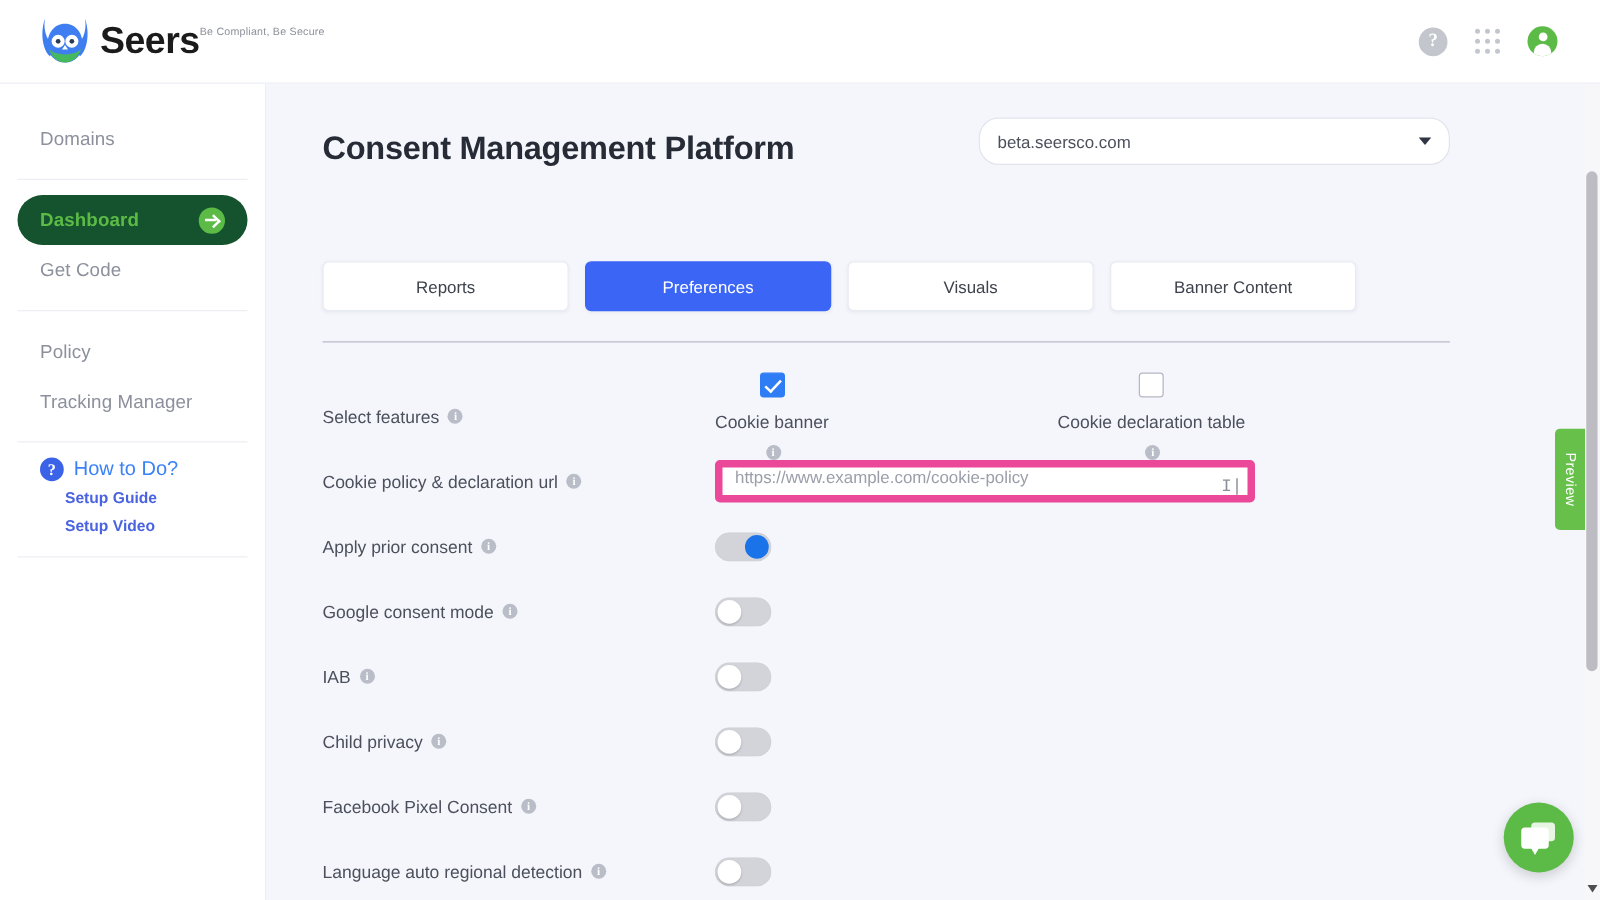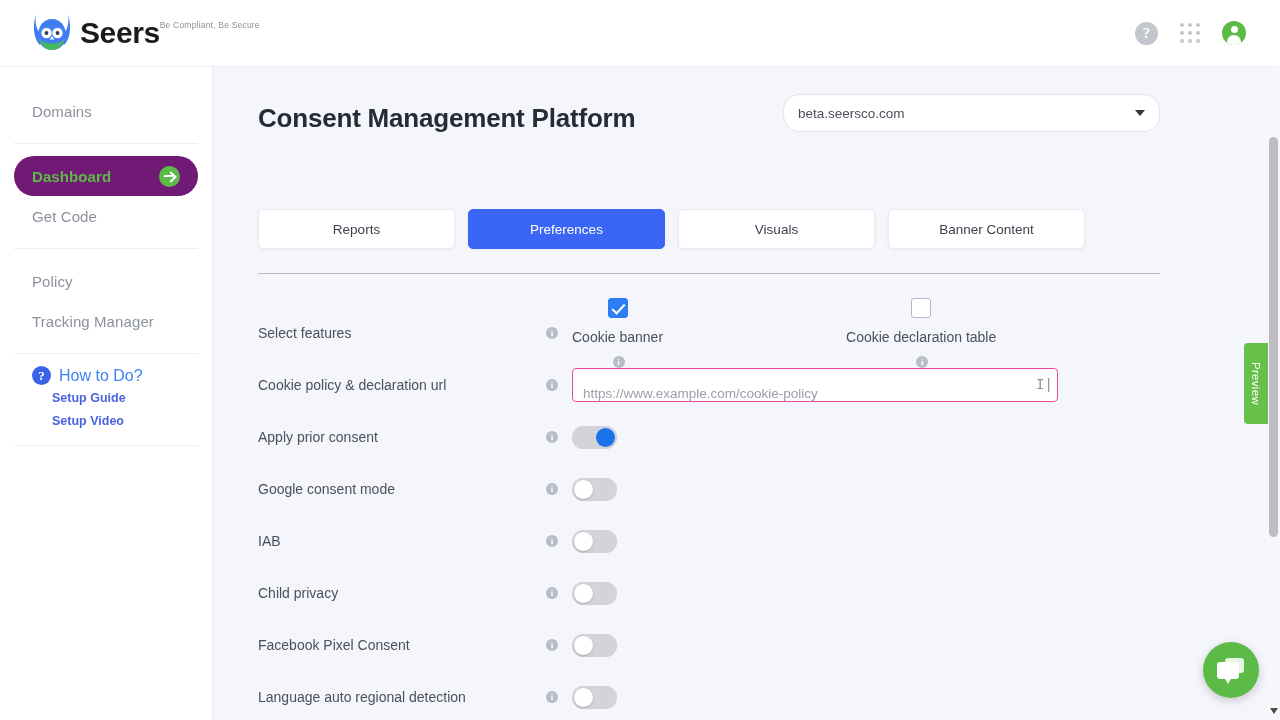--- a/index.html
+++ b/index.html
@@ -55,21 +55,21 @@
   
   .sidebar {
     position: absolute; top: 67px; left: 0; width: 213px; height: 653px;
     background: #ffffff; border-right: 1px solid #edeef4; padding-top: 24px;
   }
   .nav-item {
     height: 40px; display: flex; align-items: center; justify-content: space-between;
     margin: 0 14px; padding: 0 18px; font-size: 15px; color: #8b909c;
     border-radius: 20px; letter-spacing: 0.1px;
   }
-  .nav-item.active { background: #701a75; color: #5cbb46; font-weight: 600; }
+  .nav-item.active { background: #14532d; color: #5cbb46; font-weight: 600; }
   .nav-arrow {
     width: 21px; height: 21px; border-radius: 50%; background: #5cbb46;
     position: relative; flex: none;
   }
   .nav-arrow::before {
     content: ""; position: absolute; left: 5px; top: 9.5px;
     width: 9px; height: 2px; background: #ffffff;
   }
   .nav-arrow::after {
     content: ""; position: absolute; left: 8px; top: 7px;
@@ -116,21 +116,21 @@
     font-size: 13.5px; color: #3d424d; box-shadow: 0 1px 3px rgba(40,50,90,0.06);
   }
   .tab.active { background: #3b65f5; color: #ffffff; border-color: #3b65f5; }
   .tabs-rule {
     position: absolute; left: 45px; top: 206px; width: 902px; height: 1px; background: #b9bcc8;
   }
 
   .rows { position: absolute; left: 45px; top: 240px; width: 950px; }
   .row { display: flex; align-items: center; height: 52px; }
   .row-label {
-    width: 300px; font-size: 14px; color: #4b505c; display: flex; align-items: center; gap: 7px; justify-content: space-between;
+    width: 300px; font-size: 14px; color: #4b505c; display: flex; align-items: center; gap: 7px;
   }
   .info-icon {
     width: 12px; height: 12px; border-radius: 50%; background: #b9bdc7; color: #ffffff;
     font-size: 9px; line-height: 12px; text-align: center; font-family: "Liberation Serif", serif;
     flex: none; font-weight: bold;
   }
   .checkbox {
     width: 20px; height: 20px; border-radius: 3px; border: 1.6px solid #b4b8c4;
     background: #ffffff; flex: none; position: relative;
   }
@@ -139,22 +139,22 @@
     content: ""; position: absolute; left: 6px; top: 2px; width: 5px; height: 11px;
     border-right: 2.4px solid #ffffff; border-bottom: 2.4px solid #ffffff;
     transform: rotate(43deg);
   }
   .check-opt { display: flex; align-items: center; gap: 11px; font-size: 14px; color: #4b505c; flex-direction: column; }
   .check-opt .info-icon { margin-left: 2px; }
   .opt-a { margin-left: 14px; }
   .opt-b { margin-left: 183px; }
 
   .url-input {
-    width: 486px; height: 34px; background: #ffffff; border: 1px solid #ec4899;
-    border-radius: 4px; display: flex; align-items: flex-end; padding: 0 10px;
+    width: 432px; height: 34px; background: #ffffff; border: 6px solid #ec4899;
+    border-radius: 4px; display: flex; align-items: flex-start; padding: 0 10px;
     font-size: 13.5px; color: #9a9ea9; margin-left: 14px; position: relative;
   }
   .text-cursor {
     position: absolute; right: 8px; top: 8px; width: 13px; height: 17px;
     color: #8b8f99; font-size: 14px; line-height: 17px; font-family: "Liberation Mono", monospace;
   }
 
   .toggle {
     width: 45px; height: 23px; border-radius: 12px; background: #d2d4da;
     position: relative; margin-left: 14px; flex: none;

